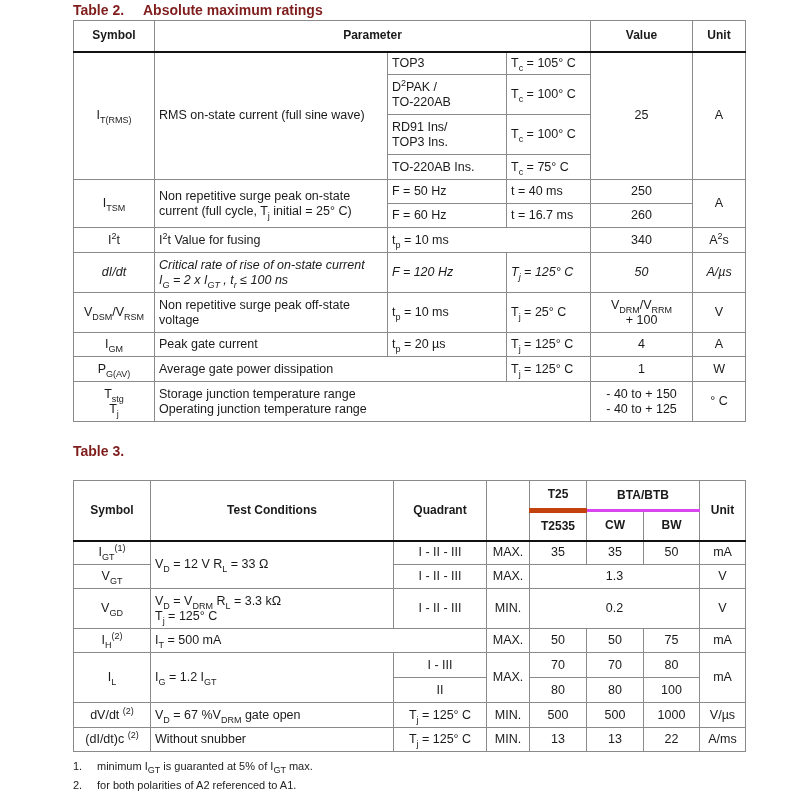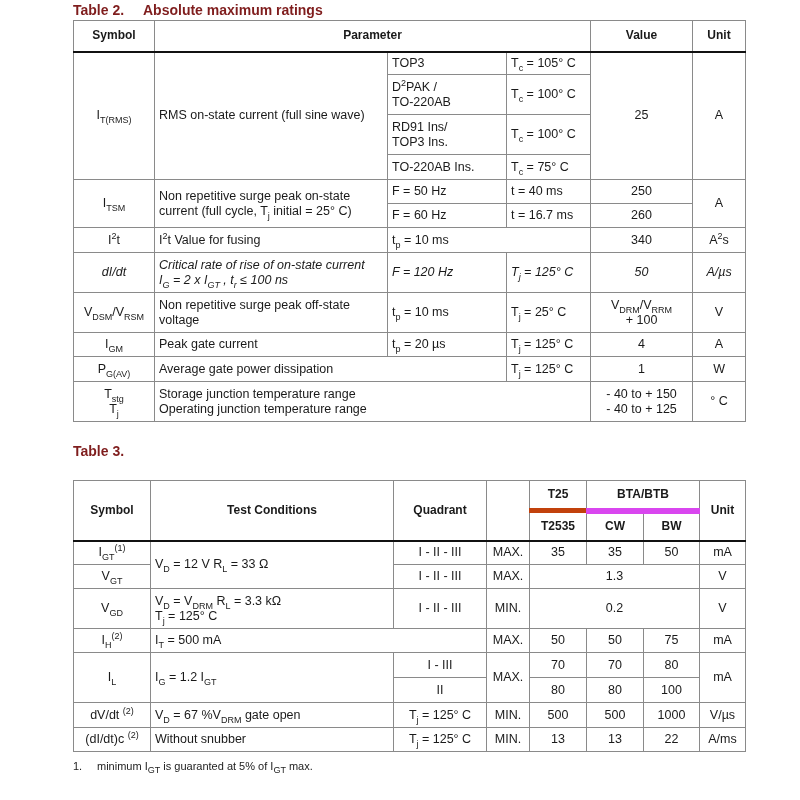--- a/index.html
+++ b/index.html
@@ -148,21 +148,21 @@
       <col style="width:56px">
       <col style="width:46px">
   </colgroup>
   <thead>
     <tr style="height:30px;">
       <th rowspan="2" style="border-bottom:2.5px solid #111;">Symbol</th>
       <th rowspan="2" style="border-bottom:2.5px solid #111;">Test Conditions</th>
       <th rowspan="2" style="border-bottom:2.5px solid #111;">Quadrant</th>
       <th rowspan="2" style="border-bottom:2.5px solid #111;"></th>
       <th style="border-bottom:5px solid #c2410c;">T25</th>
-      <th colspan="2" style="border-bottom:6px solid #d946ef;">BTA/BTB</th>
+      <th colspan="2" style="border-bottom:3px solid #d946ef;">BTA/BTB</th>
       <th rowspan="2" style="border-bottom:2.5px solid #111;">Unit</th>
     </tr>
     <tr class="hdr" style="height:30px;">
       <th>T2535</th>
       <th>CW</th>
       <th>BW</th>
     </tr>
   </thead>
   <tbody>
 
@@ -242,13 +242,16 @@
       <td class="c">22</td>
       <td class="c">A/ms</td>
     </tr>
   </tbody>
 </table>
 
 <div class="notes" style="top:760px;">
   <div>
     <span class="n">1.</span><span>minimum I</span><sub>GT</sub><span> is guaranted at 5% of I</span><sub>GT</sub><span> max.</span>
   </div>
+  <div>
+    <span class="n">2.</span><span>for both polarities of A2 referenced to A1.</span>
+  </div>
 </div>
 
 </body></html>

